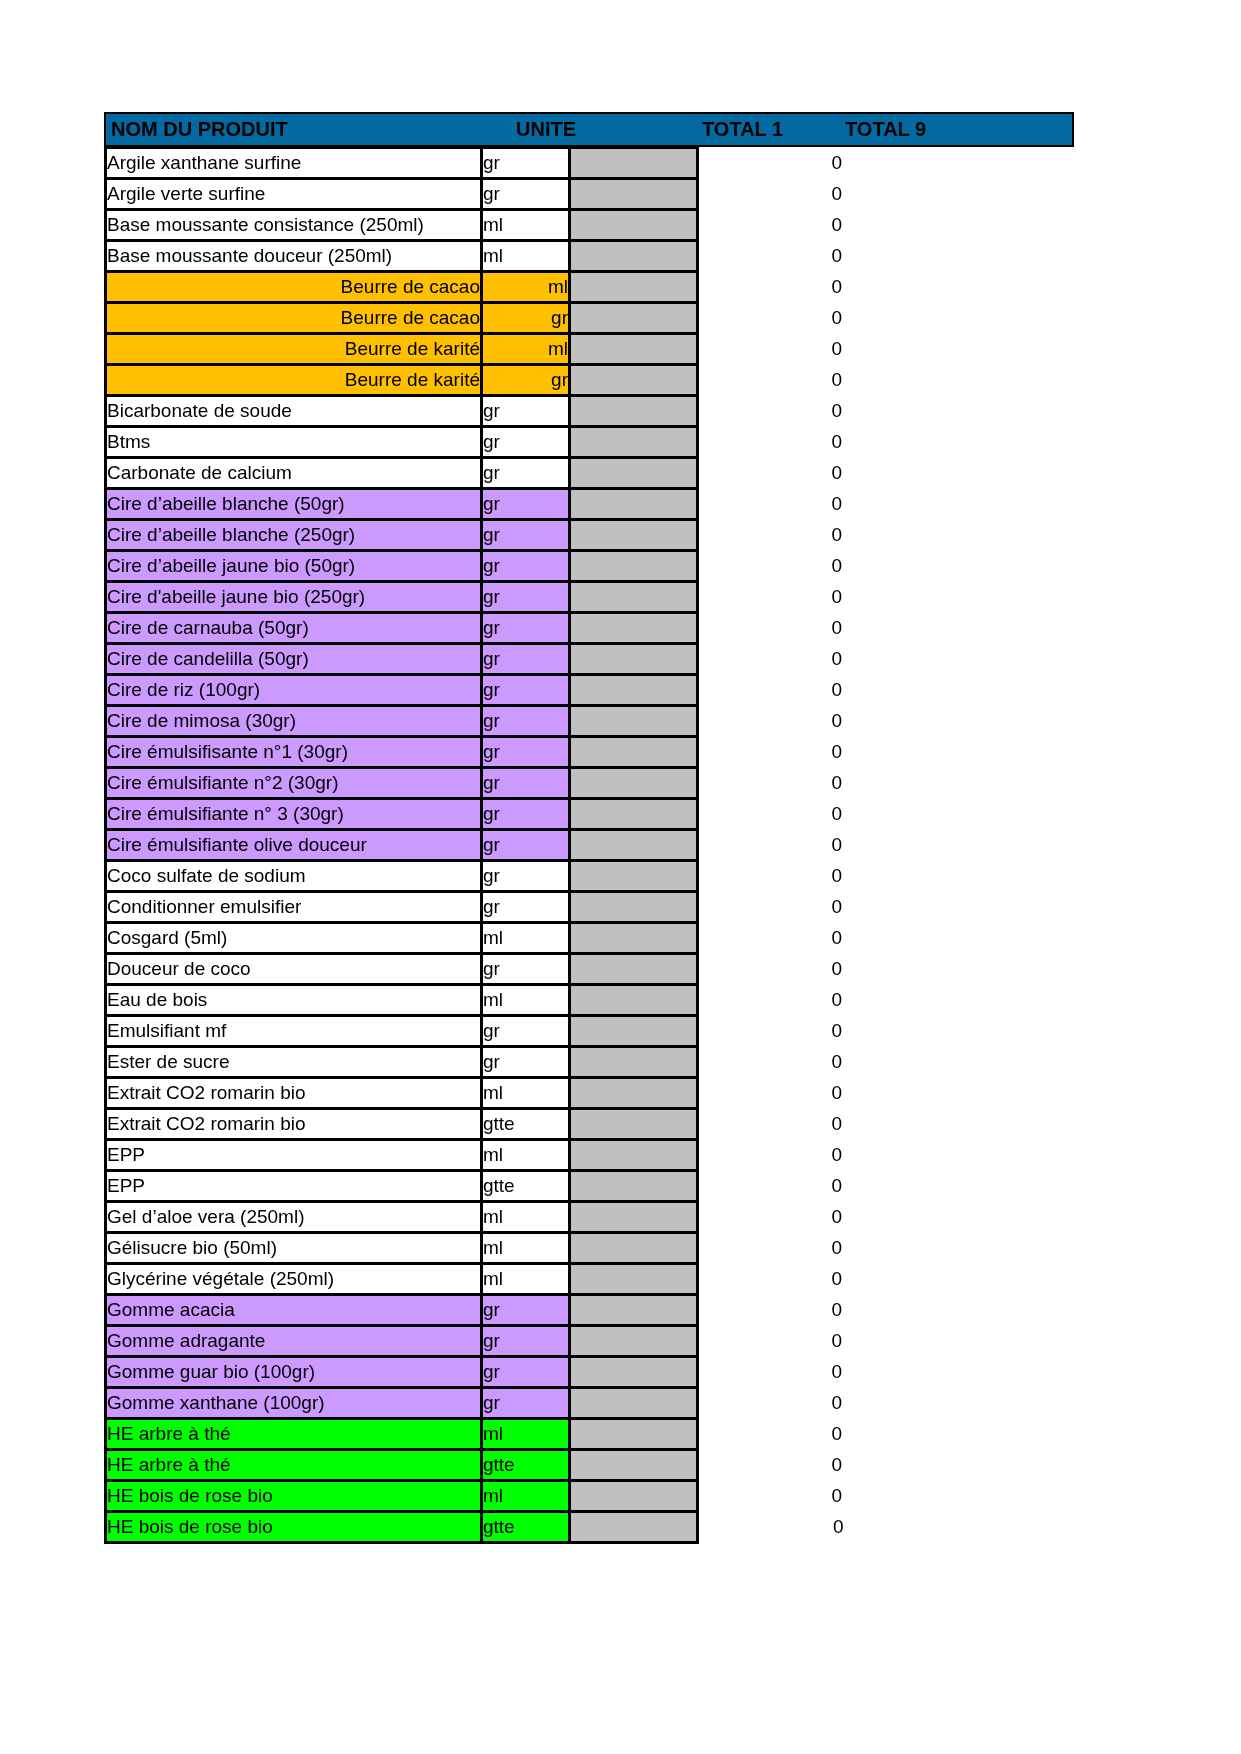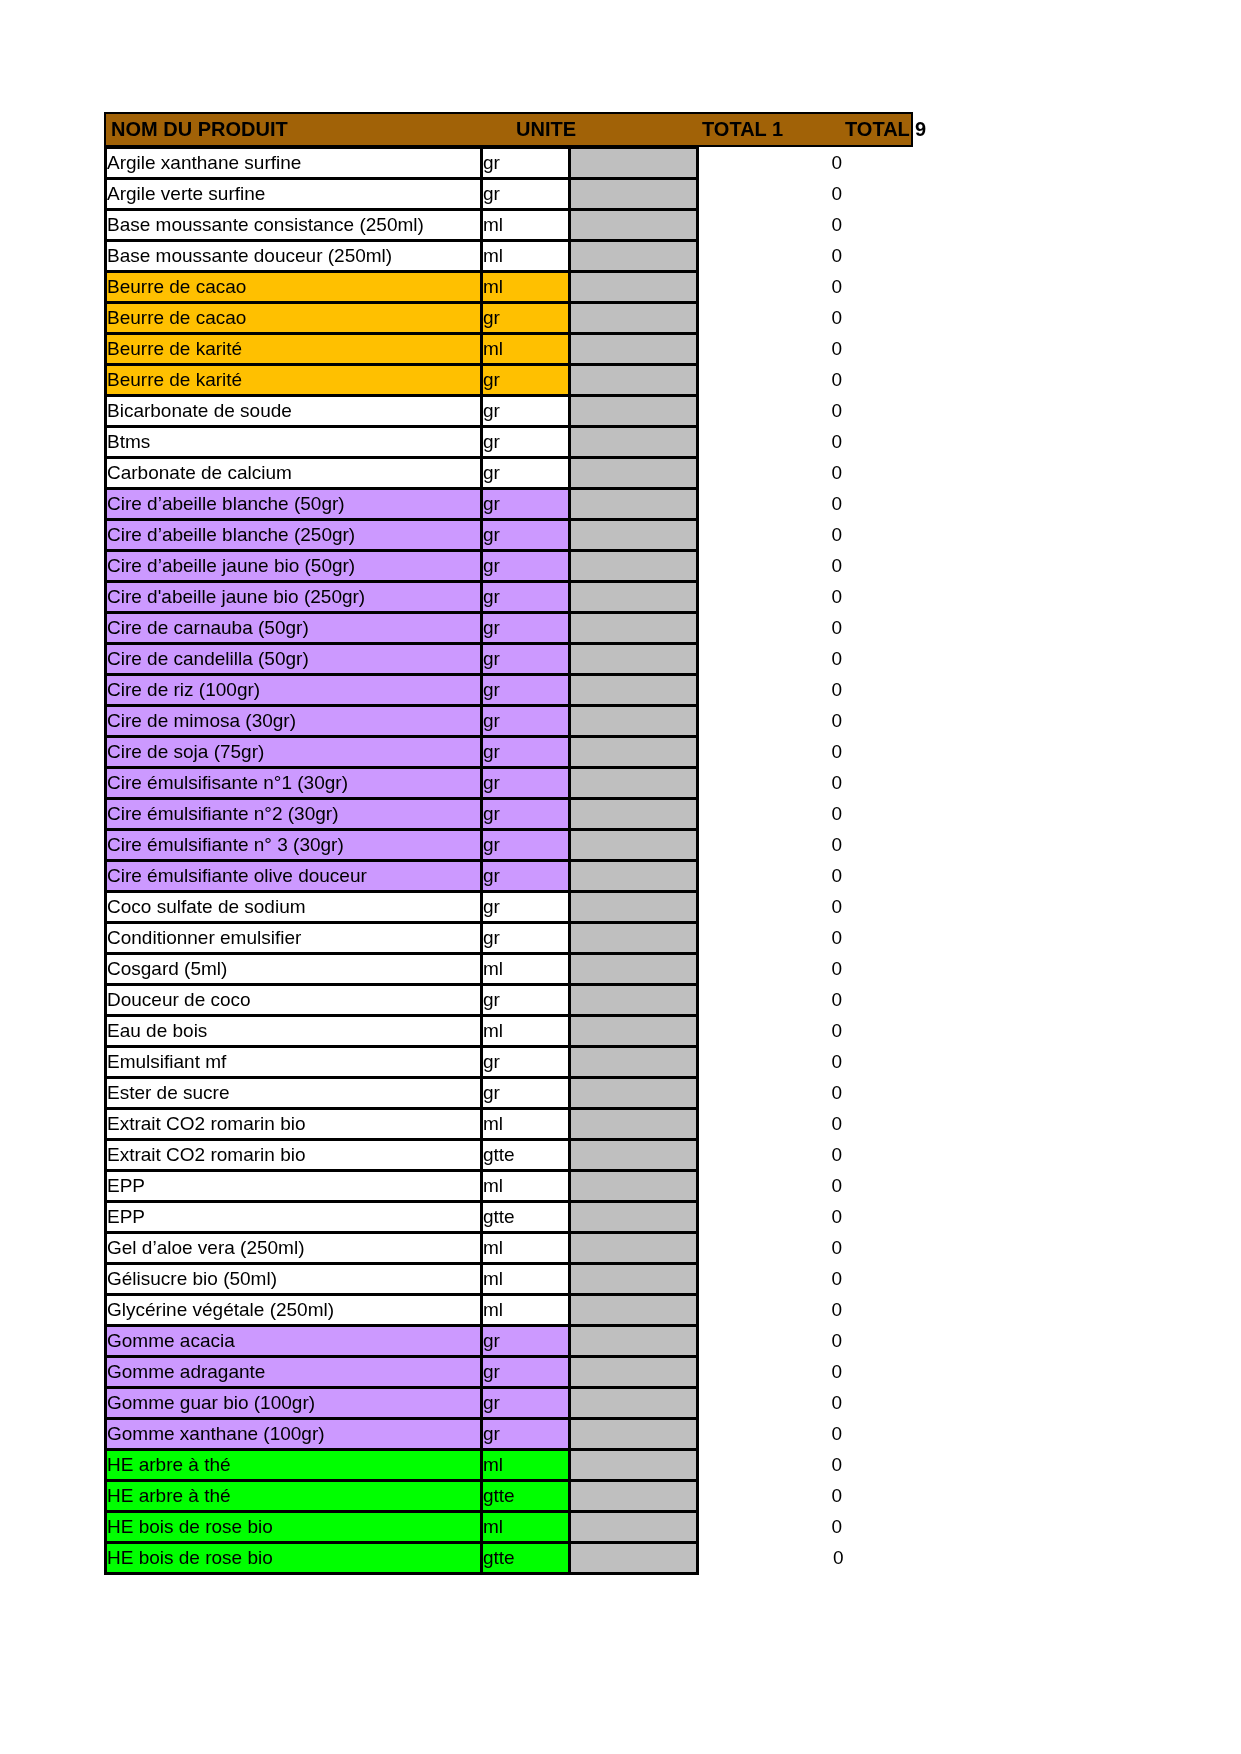--- a/index.html
+++ b/index.html
@@ -10,25 +10,25 @@
     background: #ffffff;
     font-family: "Liberation Sans", sans-serif;
     color: #000;
     overflow: hidden;
   }
   
   .header-box {
     position: absolute;
     left: 104px;
     top: 112px;
-    width: 809px;
+    width: 970px;
     height: 35px;
     border: 2px solid #000;
     box-sizing: border-box;
-    background: #a16207;
+    background: #0369a1;
   }
   .header-box span {
     position: absolute;
     top: 0;
     height: 31px;
     line-height: 31px;
     font-weight: bold;
     font-size: 20px;
     white-space: nowrap;
   }
@@ -58,21 +58,21 @@
   td.name-cell { width: 376px; padding-left: 5px; }
   td.unit-cell { width: 88px; padding-left: 5px; }
   td.qty-cell  { width: 128px; background: var(--gray, #BFBFBF); }
   td.total1-cell {
     width: 146px;
     border: none;
     text-align: right;
     padding-right: 9px;
   }
   td.total2-cell { width: 116px; border: none; }
-  tr.hl-gold   td.colorable { background: var(--gold, #FFC000); }
+  tr.hl-gold   td.colorable { background: var(--gold, #FFC000); text-align: right; }
   tr.hl-purple td.colorable { background: var(--purple, #CC99FF); }
   tr.hl-green  td.colorable { background: var(--green, #00FF00); }
 </style>
 </head>
 <body>
 
 <div class="page">
 
   <div class="header-box">
     <span class="h-nom">NOM DU PRODUIT</span>
@@ -210,27 +210,20 @@
           <td class="total2-cell"></td>
         </tr>
         <tr class="hl-purple">
           <td class="bordered name-cell colorable">Cire de mimosa (30gr)</td>
           <td class="bordered unit-cell colorable">gr</td>
           <td class="bordered qty-cell"></td>
           <td class="total1-cell">0</td>
           <td class="total2-cell"></td>
         </tr>
         <tr class="hl-purple">
-          <td class="bordered name-cell colorable">Cire de soja (75gr)</td>
-          <td class="bordered unit-cell colorable">gr</td>
-          <td class="bordered qty-cell"></td>
-          <td class="total1-cell">0</td>
-          <td class="total2-cell"></td>
-        </tr>
-        <tr class="hl-purple">
           <td class="bordered name-cell colorable">Cire émulsifisante n°1 (30gr)</td>
           <td class="bordered unit-cell colorable">gr</td>
           <td class="bordered qty-cell"></td>
           <td class="total1-cell">0</td>
           <td class="total2-cell"></td>
         </tr>
         <tr class="hl-purple">
           <td class="bordered name-cell colorable">Cire émulsifiante n°2 (30gr)</td>
           <td class="bordered unit-cell colorable">gr</td>
           <td class="bordered qty-cell"></td>

